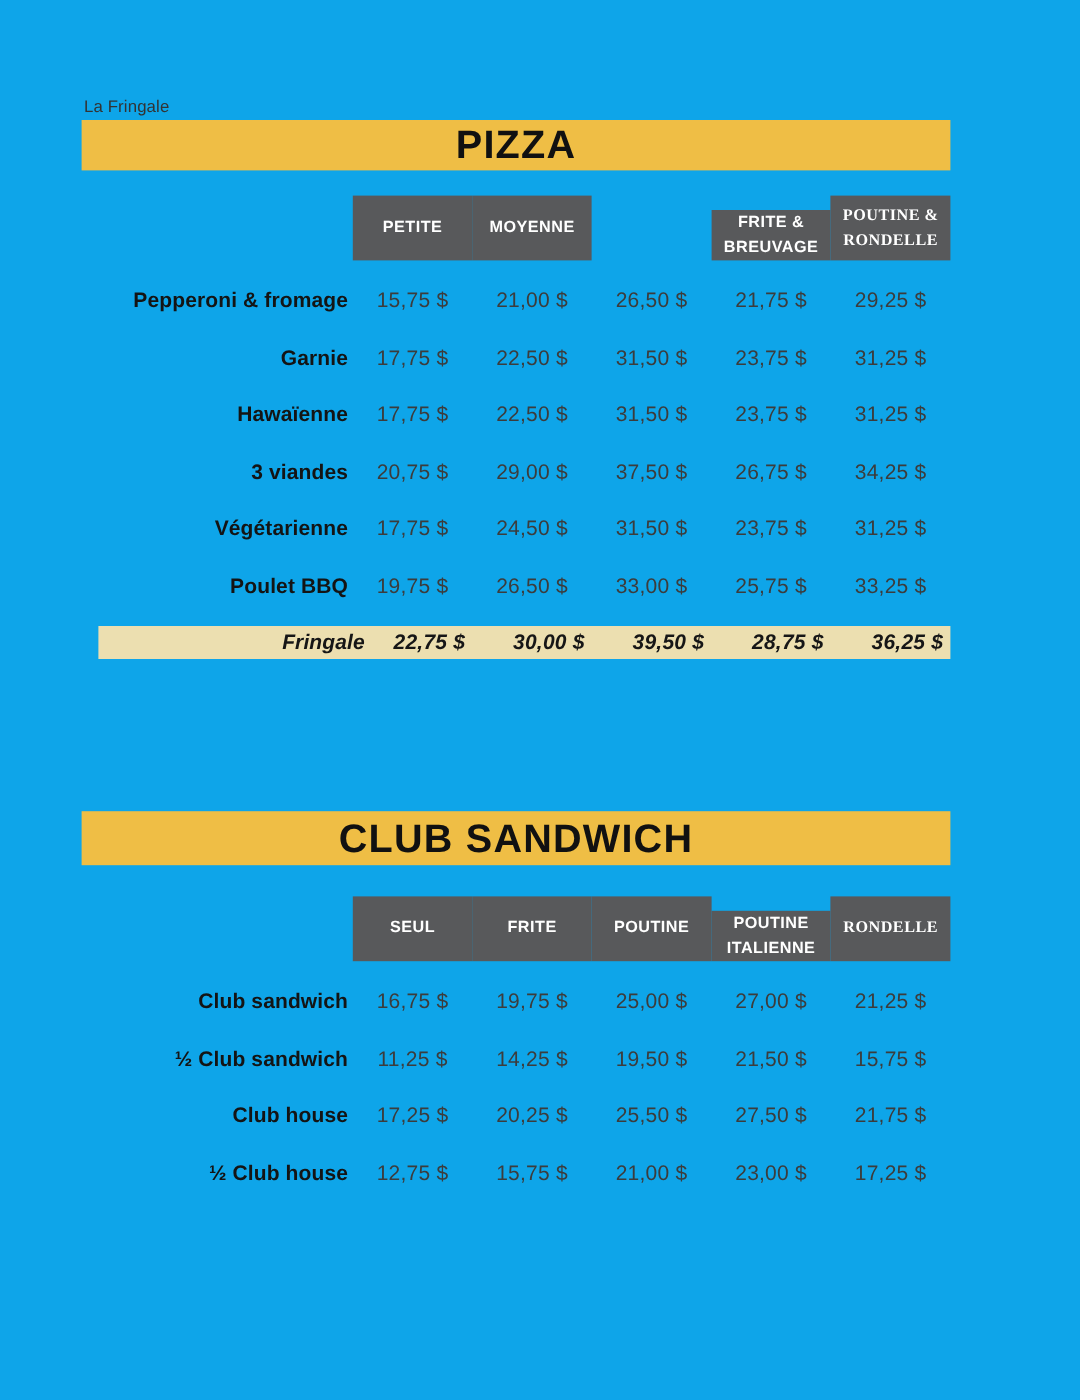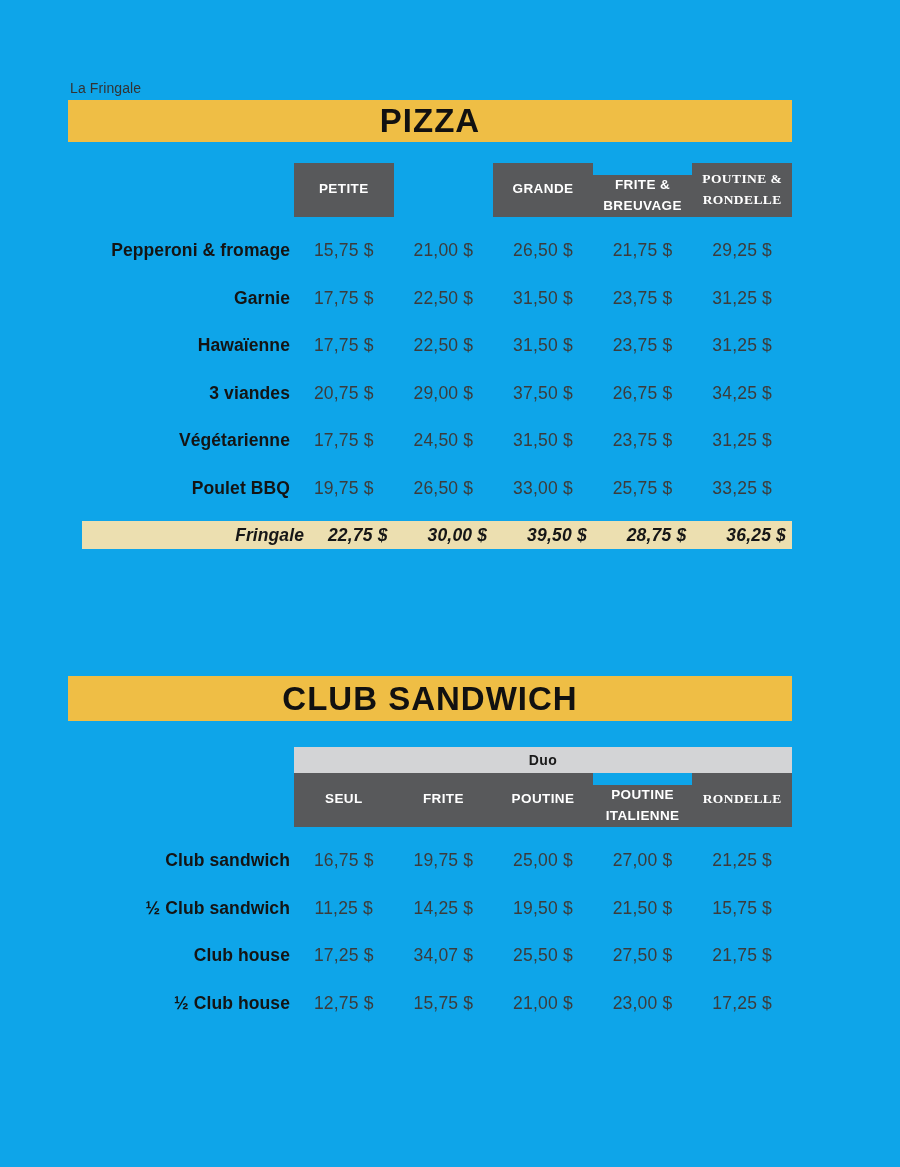--- a/index.html
+++ b/index.html
@@ -130,21 +130,21 @@
 
   <div class="brand">La Fringale</div>
 
   <div class="section-banner" id="pizza-banner">
     <span class="section-title">PIZZA</span>
   </div>
 
   <div class="menu-block" id="pizza-block">
     <div class="grid-row header-row">
       <div class="colhead c1">PETITE</div>
-      <div class="colhead c3">GRANDE</div>
+      <div class="colhead c2">MOYENNE</div>
       <div class="colhead c4">FRITE &amp;
 BREUVAGE</div>
       <div class="colhead c5">POUTINE &amp;
 RONDELLE</div>
     </div>
     <div class="header-gap"></div>
 
     <div class="grid-row data-row">
       <div class="row-label">Pepperoni &amp; fromage</div>
       <div class="price-cell">15,75 $</div>
@@ -201,23 +201,20 @@
       <div class="price-cell">28,75 $</div>
       <div class="price-cell">36,25 $</div>
     </div>
   </div>
 
   <div class="section-banner" id="club-banner">
     <span class="section-title">CLUB SANDWICH</span>
   </div>
 
   <div class="menu-block" id="club-block">
-    <div class="grid-row spanner-row">
-      <div class="spanner span-last-four">Duo</div>
-    </div>
     <div class="grid-row header-row">
       <div class="colhead c1">SEUL</div>
       <div class="colhead c2">FRITE</div>
       <div class="colhead c3">POUTINE</div>
       <div class="colhead c4">POUTINE
 ITALIENNE</div>
       <div class="colhead c5">RONDELLE</div>
     </div>
     <div class="header-gap"></div>
 
@@ -233,21 +230,21 @@
       <div class="row-label">½ Club sandwich</div>
       <div class="price-cell">11,25 $</div>
       <div class="price-cell">14,25 $</div>
       <div class="price-cell">19,50 $</div>
       <div class="price-cell">21,50 $</div>
       <div class="price-cell">15,75 $</div>
     </div>
     <div class="grid-row data-row">
       <div class="row-label">Club house</div>
       <div class="price-cell">17,25 $</div>
-      <div class="price-cell">34,07 $</div>
+      <div class="price-cell">20,25 $</div>
       <div class="price-cell">25,50 $</div>
       <div class="price-cell">27,50 $</div>
       <div class="price-cell">21,75 $</div>
     </div>
     <div class="grid-row data-row">
       <div class="row-label">½ Club house</div>
       <div class="price-cell">12,75 $</div>
       <div class="price-cell">15,75 $</div>
       <div class="price-cell">21,00 $</div>
       <div class="price-cell">23,00 $</div>

